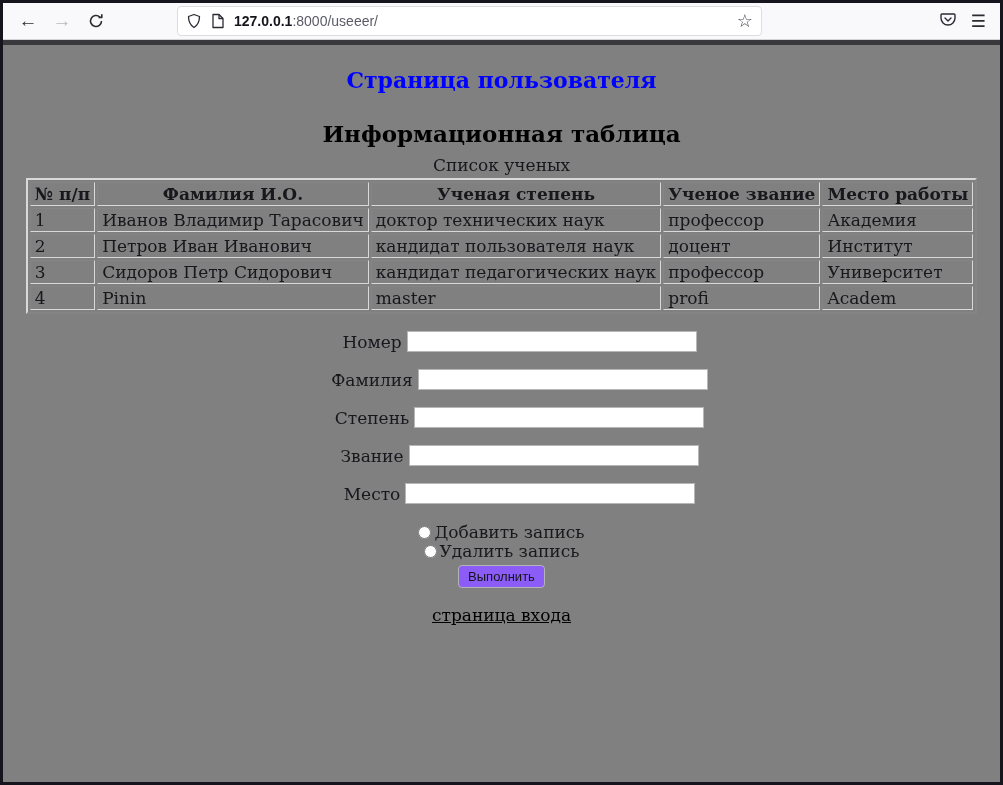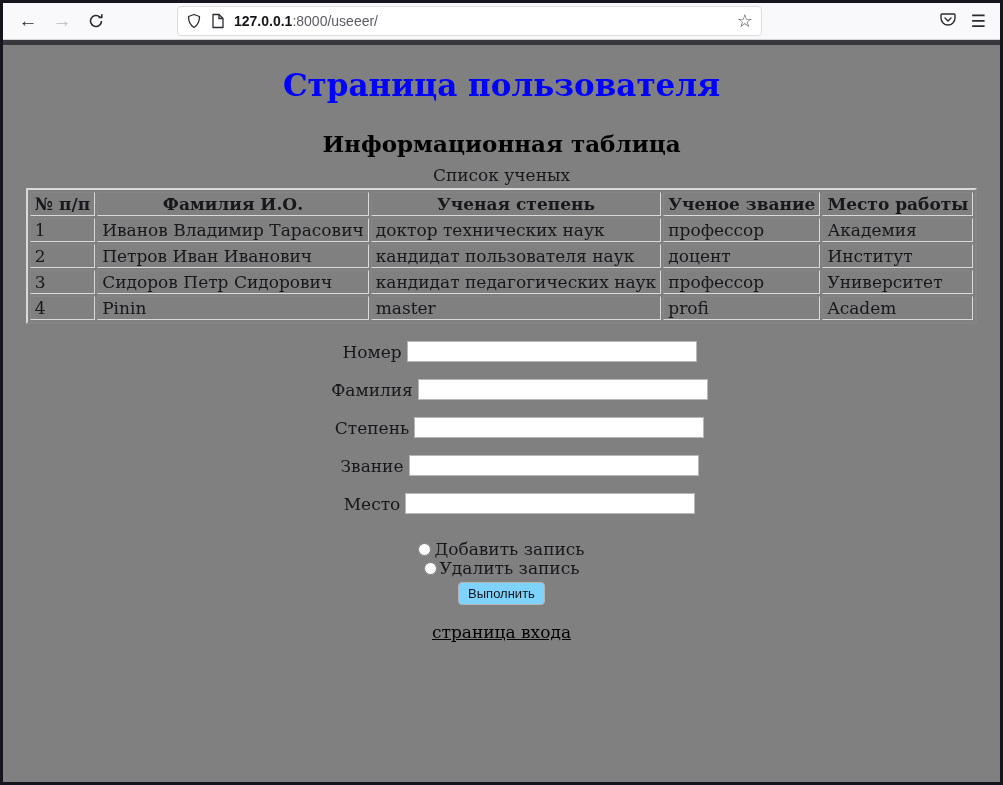--- a/index.html
+++ b/index.html
@@ -42,21 +42,21 @@
   .url-text { flex: 1; font-size: 14px; color: #5b5b66; white-space: nowrap; overflow: hidden; }
   .url-host { color: #15141a; font-weight: bold; }
   .star { font-size: 18px; color: #4a4a52; margin-left: 6px; }
   .chrome-right { margin-left: auto; display: flex; align-items: center; gap: 14px; padding-right: 4px; }
   .hamburger { font-size: 17px; color: #2b2a33; }
   .chrome-strip { height: 5px; background: #38383d; flex: 0 0 auto; }
   
   .page { flex: 1; background: #808080; color: #17171c; overflow: hidden; }
   .page h1 {
     margin: 22px 0 0; text-align: center;
-    font-size: 31px; font-weight: bold; color: #0000ff;
+    font-size: 22px; font-weight: bold; color: #0000ff;
   }
   .page h2 {
     margin: 27px 0 0; text-align: center;
     font-size: 23px; font-weight: bold; color: #000000;
   }
   table.sci {
     margin: 8px auto 0;
     border: 2px outset #d9d9d9;
     border-collapse: separate; border-spacing: 2px;
   }
@@ -76,27 +76,27 @@
   .col-rank { width: 142px; }
   .col-place { width: 138px; }
   
   .form-row { text-align: center; margin: 16px 0; font-size: 17px; padding-left: 36px; }
   .form-row label { margin-right: 5px; vertical-align: middle; }
   .form-row input[type="text"] {
     width: 290px; height: 21px;
     border: 1px solid #b7b7b7; background: #ffffff;
     vertical-align: middle;
   }
-  .radio-block { margin-top: 26px; }
+  .radio-block { margin-top: 19px; }
   .radio-row { text-align: center; font-size: 17px; line-height: 19px; }
   .radio-row input { width: 13px; height: 13px; margin: 0 3px 0 0; vertical-align: -1px; }
   .button-row { text-align: center; margin-top: 4px; }
   .exec-btn {
     font-family: "Liberation Sans", sans-serif; font-size: 13px;
-    color: #15141a; background: #7dd3fc;
+    color: #15141a; background: #8b5cf6;
     border: 1px solid #b4b4b4; border-radius: 4px;
     padding: 3px 9px;
   }
   .link-row { text-align: center; margin-top: 17px; font-size: 17px; }
   .link-row a { color: #000000; }
 </style>
 </head>
 <body>
 
 <div class="window">

